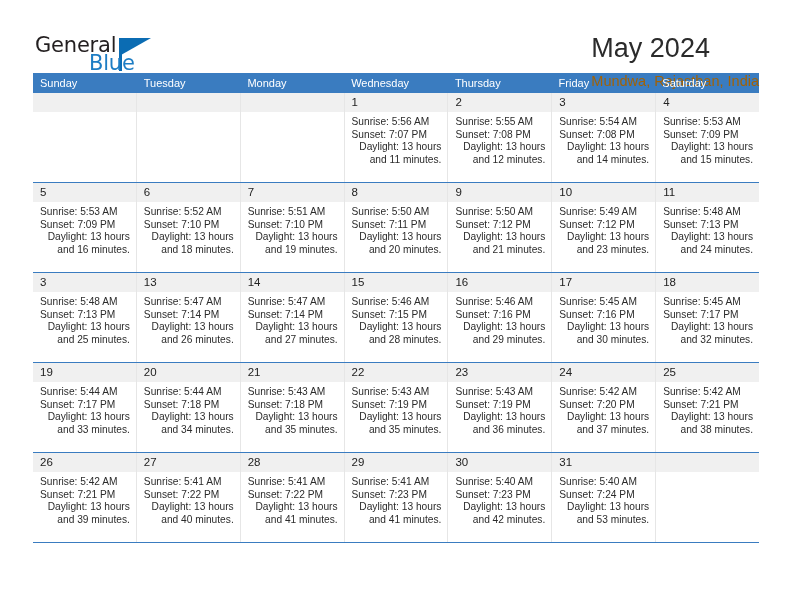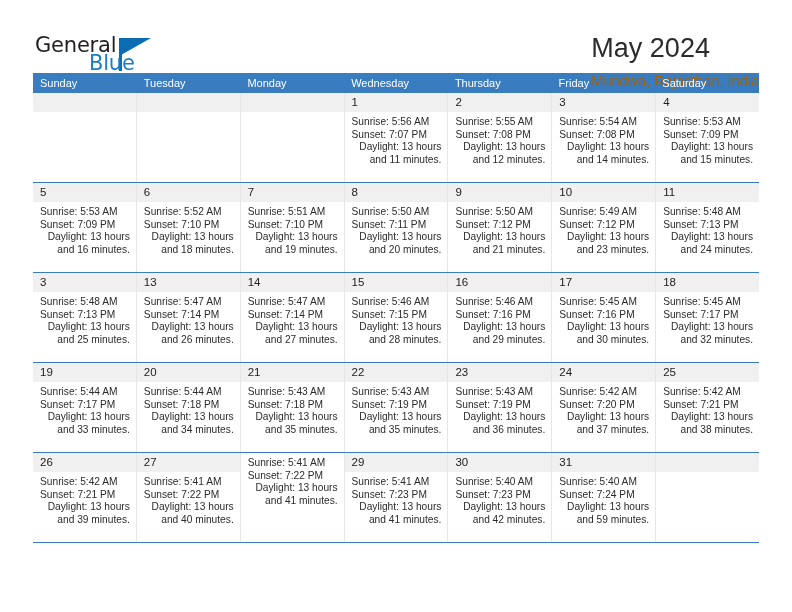--- a/index.html
+++ b/index.html
@@ -413,20 +413,21 @@
           </div>
           <div class="day">
             <div class="daynum">27</div>
             <div class="dayinfo">
               <div>Sunrise: 5:41 AM</div>
               <div>Sunset: 7:22 PM</div>
               <div class="wrapline">Daylight: 13 hours and 40 minutes.</div>
             </div>
           </div>
           <div class="day">
+            <div class="daynum">28</div>
             <div class="dayinfo">
               <div>Sunrise: 5:41 AM</div>
               <div>Sunset: 7:22 PM</div>
               <div class="wrapline">Daylight: 13 hours and 41 minutes.</div>
             </div>
           </div>
           <div class="day">
             <div class="daynum">29</div>
             <div class="dayinfo">
               <div>Sunrise: 5:41 AM</div>
@@ -440,21 +441,21 @@
               <div>Sunrise: 5:40 AM</div>
               <div>Sunset: 7:23 PM</div>
               <div class="wrapline">Daylight: 13 hours and 42 minutes.</div>
             </div>
           </div>
           <div class="day">
             <div class="daynum">31</div>
             <div class="dayinfo">
               <div>Sunrise: 5:40 AM</div>
               <div>Sunset: 7:24 PM</div>
-              <div class="wrapline">Daylight: 13 hours and 59 minutes.</div>
+              <div class="wrapline">Daylight: 13 hours and 53 minutes.</div>
             </div>
           </div>
           <div class="day">
             <div class="daynum empty"></div>
           </div>
         </div>
       </div>
   </div>
 
 </div>

